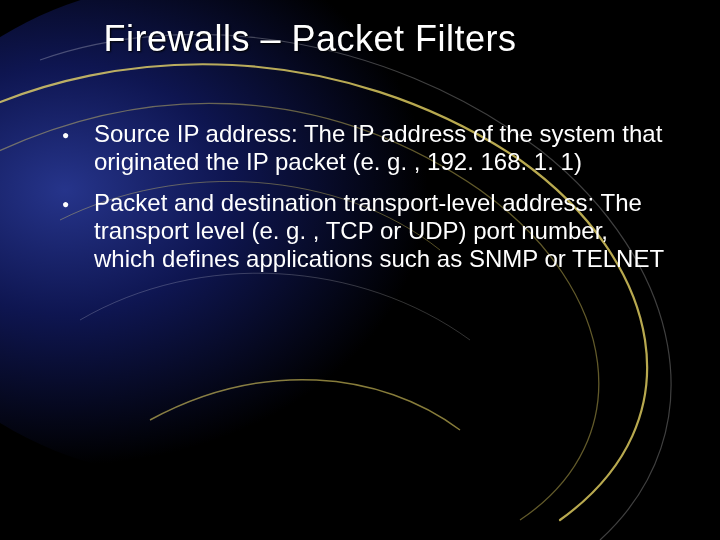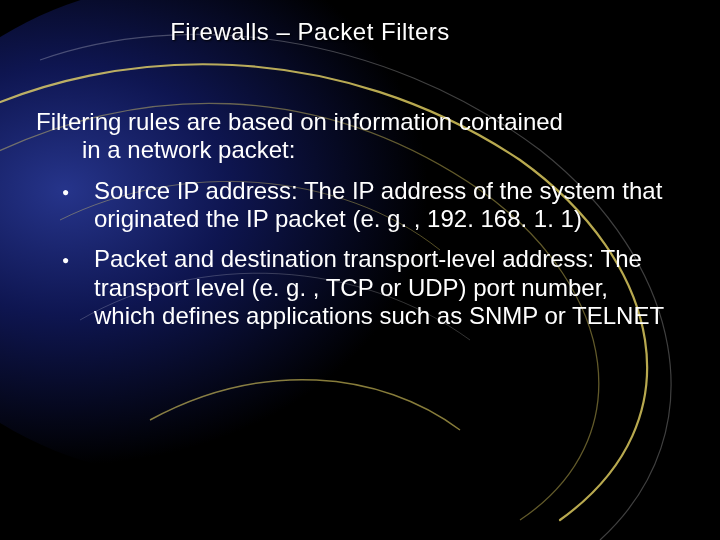--- a/index.html
+++ b/index.html
@@ -22,21 +22,21 @@
     position: absolute;
     top: 0; left: 0; width: 720px; height: 540px;
     pointer-events: none;
   }
   .title {
     position: absolute;
     top: 18px;
     left: 0;
     width: 620px;
     text-align: center;
-    font-size: 24px;
+    font-size: 36px;
     font-weight: 400;
     color: #fff;
     text-shadow: 1px 1px 2px #000;
     letter-spacing: 0.5px;
   }
   .body {
     position: absolute;
     top: 108px;
     left: 36px;
     width: 648px;
@@ -91,23 +91,19 @@
     <path d="M -20 160 C 140 80, 320 80, 480 190 C 620 290, 640 440, 520 520" stroke="#f5e26a" stroke-width="1.3" fill="none" opacity="0.4"></path>
     <path d="M 40 60 C 180 10, 380 30, 540 150 C 680 260, 720 430, 600 540" stroke="#ffffff" stroke-width="1.2" fill="none" opacity="0.25"></path>
     <path d="M 150 420 C 260 360, 380 370, 460 430" stroke="#f5e26a" stroke-width="1.5" fill="none" opacity="0.55"></path>
     <path d="M 80 320 C 200 250, 360 260, 470 340" stroke="#ffffff" stroke-width="1" fill="none" opacity="0.2"></path>
     <path d="M 60 220 C 180 160, 340 170, 440 250" stroke="#f5e26a" stroke-width="1" fill="none" opacity="0.35"></path>
   </svg>
 
   <div class="title">Firewalls – Packet Filters</div>
 
   <div class="body">
-    <div class="intro">
-      <span>Filtering rules are based on information contained</span>
-      <span class="hang">in a network packet:</span>
-    </div>
     <ul class="pts">
       <li><span>Source IP address: The IP address of the system that originated the IP packet (e. g. , 192. 168. 1. 1)</span></li>
       <li><span>Packet and destination transport-level address: The transport level (e. g. , TCP or UDP) port number, which defines applications such as SNMP or TELNET</span></li>
     </ul>
   </div>
 
 </div>
 
 </body></html>

